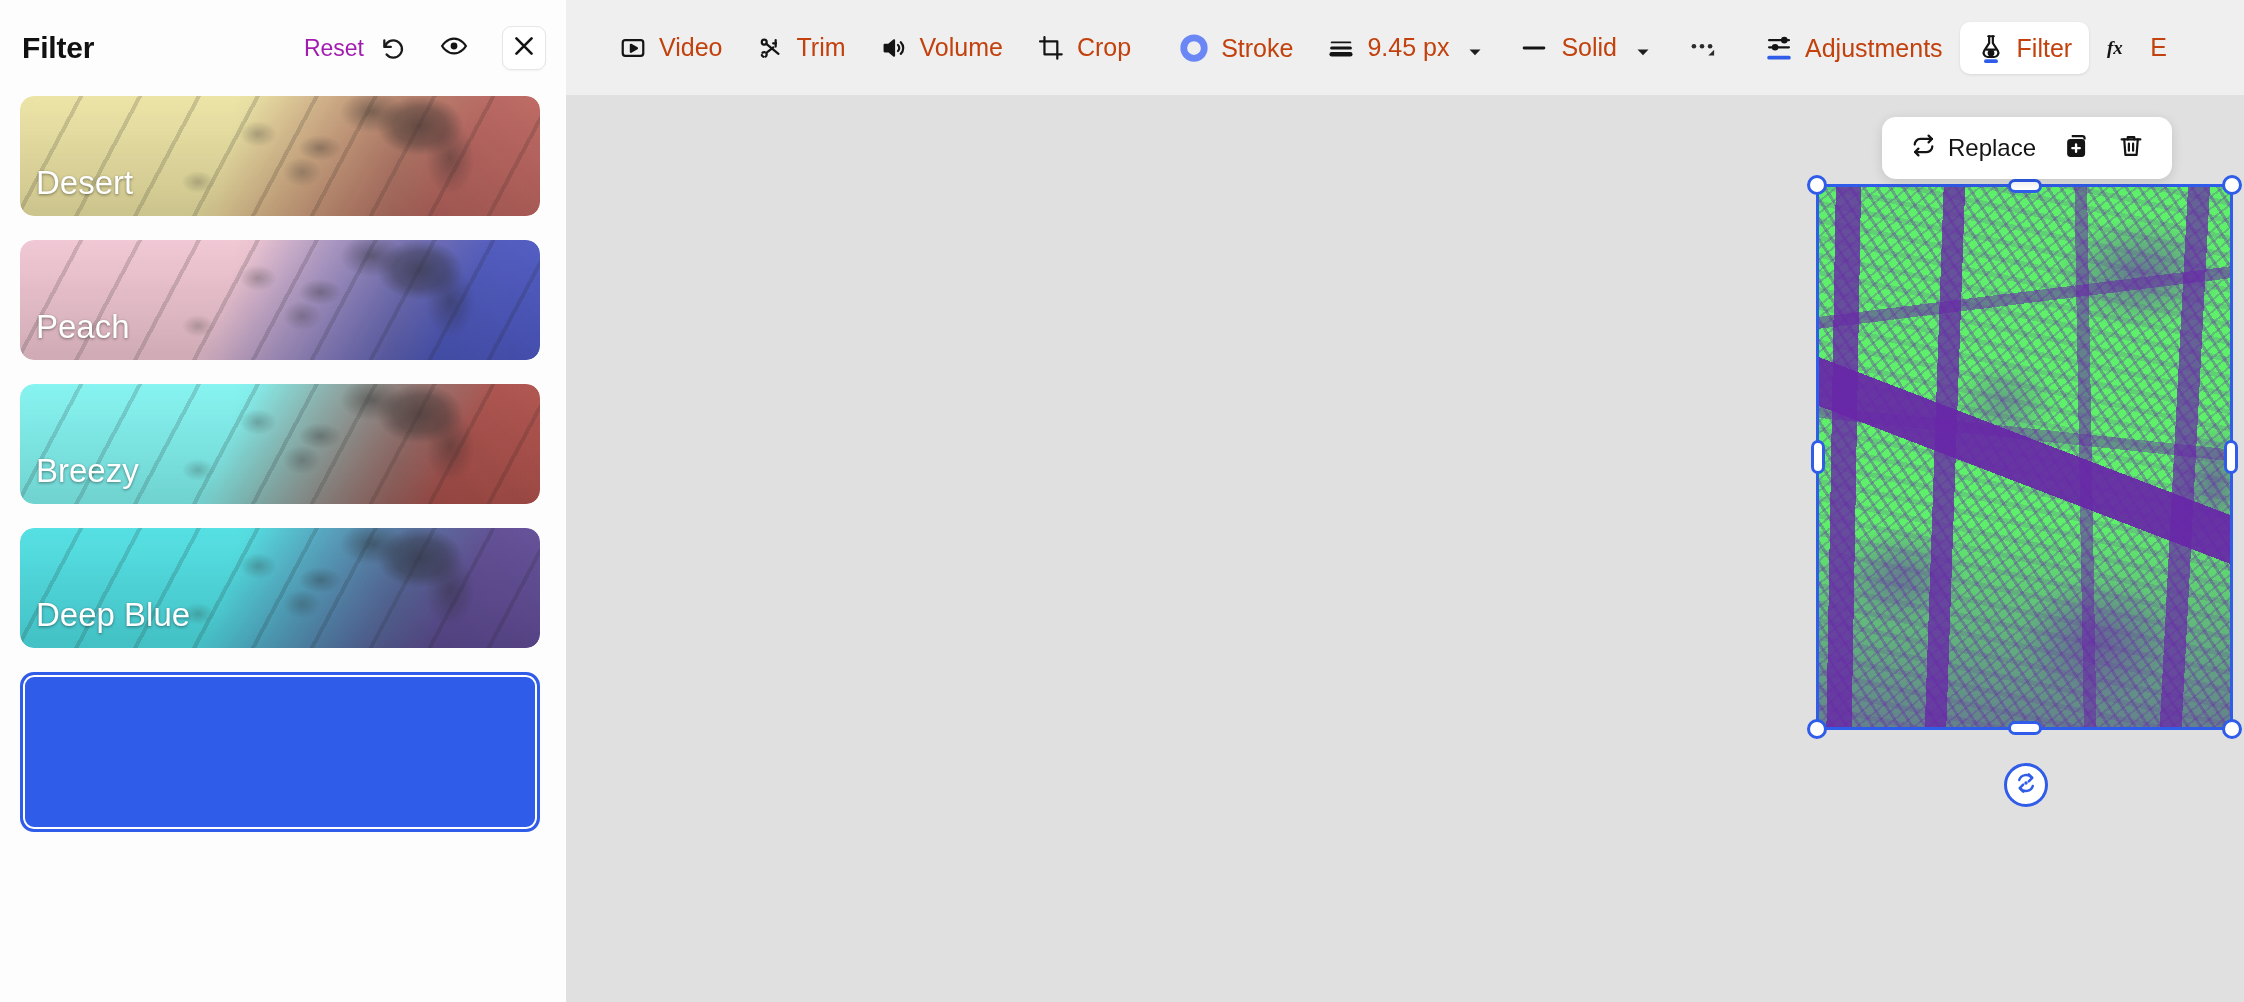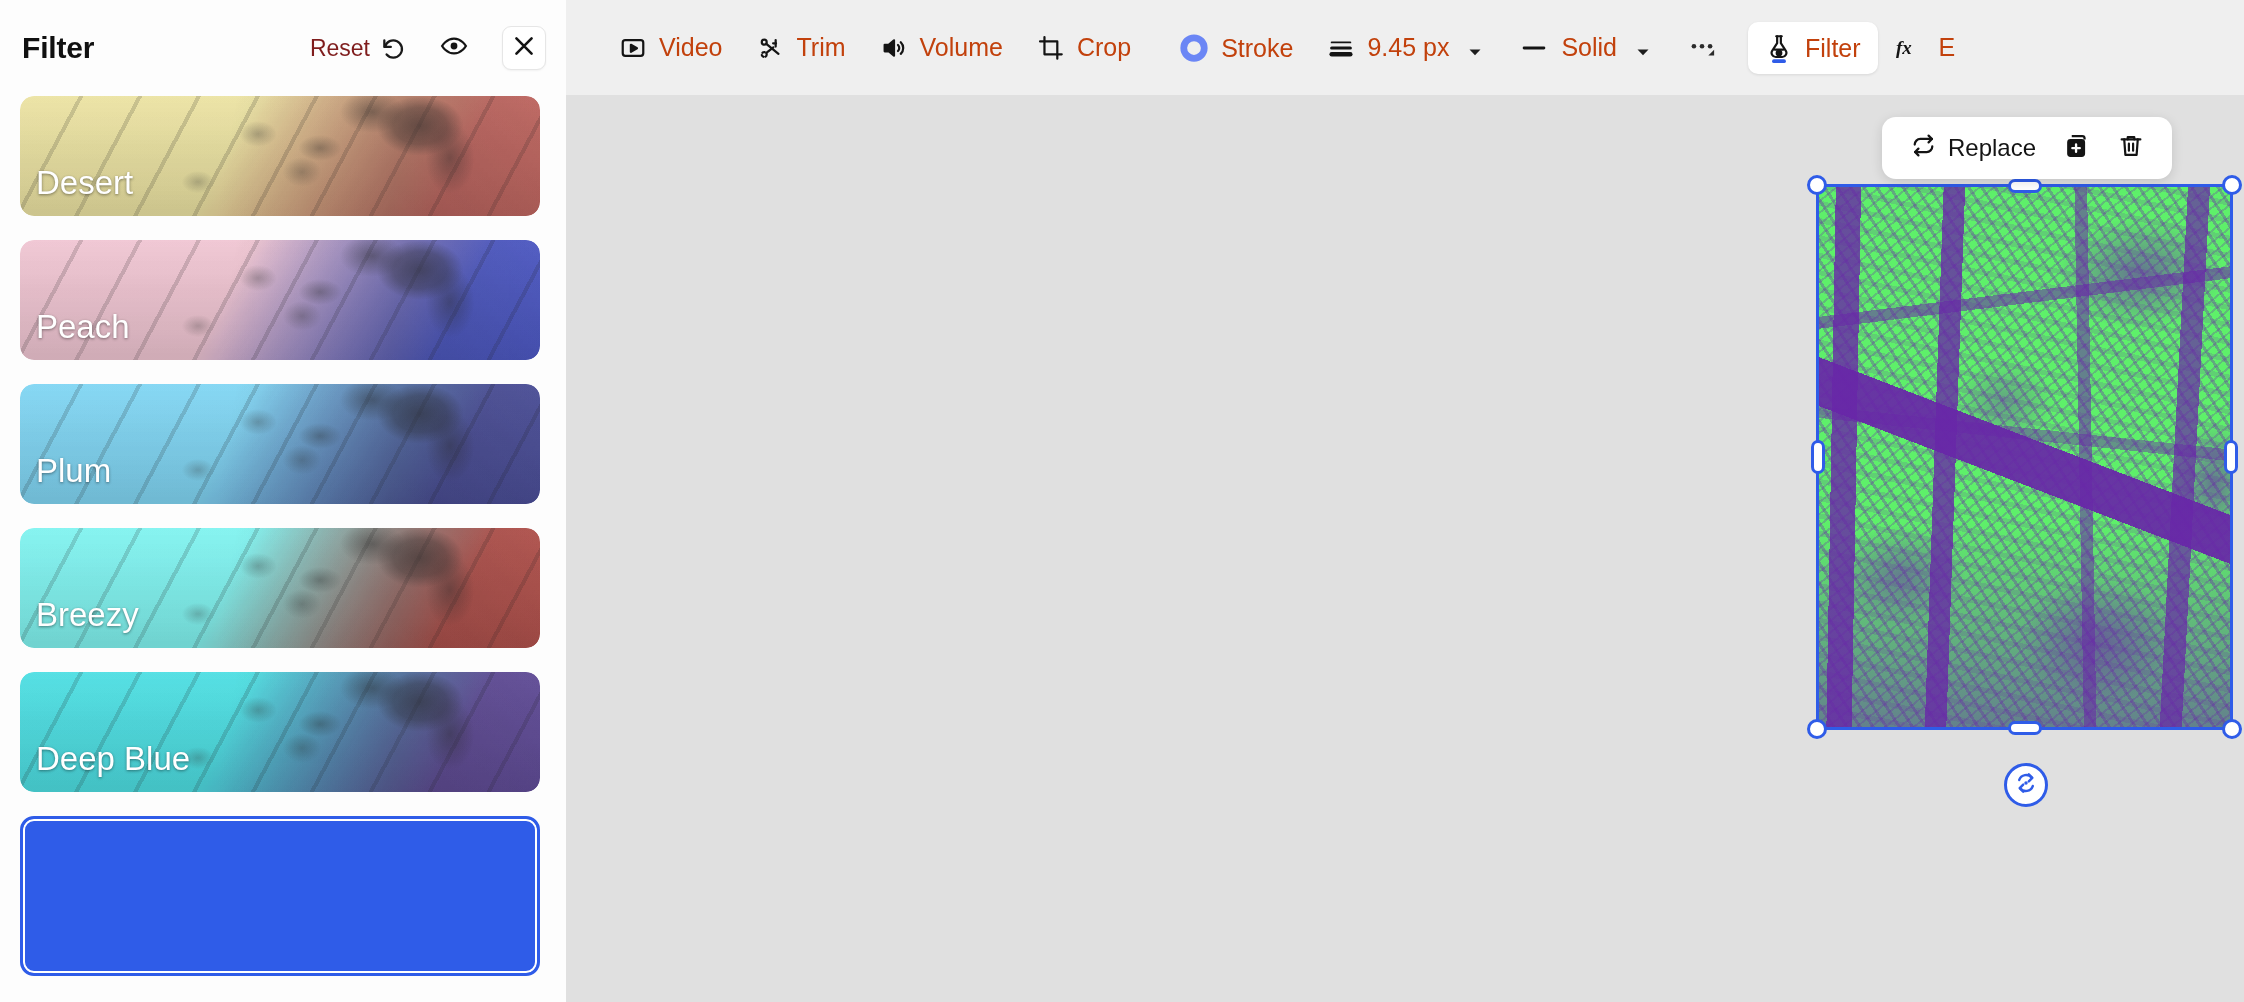--- a/index.html
+++ b/index.html
@@ -27,22 +27,22 @@
   }
   .panel-title {
     font-size: 30px; font-weight: bold; color: #111;
     letter-spacing: -0.2px;
   }
   .header-actions {
     margin-left: auto;
     display: flex; align-items: center; gap: 26px;
   }
   .reset-btn {
-    display: flex; align-items: center; gap: 10px;
-    font-size: 23px; color: #7f1d1d; cursor: pointer;
+    display: flex; align-items: center; gap: 16px;
+    font-size: 23px; color: #a21caf; cursor: pointer;
     background: none; border: none;
     font-family: inherit;
   }
   .reset-btn svg { display:block; }
   .icon-btn {
     width: 44px; height: 44px;
     display: flex; align-items: center; justify-content: center;
     border-radius: 9px; cursor: pointer;
     background: transparent; border: 1px solid transparent;
   }
@@ -304,27 +304,20 @@
         </div>
         <div class="filter-item">
           <div class="thumb">
             <div class="tint" style="background: linear-gradient(118deg, rgb(238, 185, 201) 0%, rgb(238, 185, 201) 40%, rgb(46, 63, 224) 82%, rgb(46, 63, 224) 100%);"></div>
             <div class="photo"></div>
           </div>
           <div class="label">Peach</div>
         </div>
         <div class="filter-item">
           <div class="thumb">
-            <div class="tint" style="background: linear-gradient(118deg, rgb(99, 205, 242) 0%, rgb(99, 205, 242) 40%, rgb(42, 47, 158) 82%, rgb(42, 47, 158) 100%);"></div>
-            <div class="photo"></div>
-          </div>
-          <div class="label">Plum</div>
-        </div>
-        <div class="filter-item">
-          <div class="thumb">
             <div class="tint" style="background: linear-gradient(118deg, rgb(99, 242, 238) 0%, rgb(99, 242, 238) 40%, rgb(196, 52, 44) 82%, rgb(196, 52, 44) 100%);"></div>
             <div class="photo"></div>
           </div>
           <div class="label">Breezy</div>
         </div>
         <div class="filter-item">
           <div class="thumb">
             <div class="tint" style="background: linear-gradient(118deg, rgb(35, 216, 221) 0%, rgb(35, 216, 221) 40%, rgb(75, 44, 158) 82%, rgb(75, 44, 158) 100%);"></div>
             <div class="photo"></div>
           </div>
@@ -424,20 +417,31 @@
           <span>
             <svg width="30" height="28" viewBox="0 0 26 24">
               <circle cx="6" cy="10.5" r="2" fill="#2b2b2b"></circle>
               <circle cx="13" cy="10.5" r="2" fill="#2b2b2b"></circle>
               <circle cx="20" cy="10.5" r="2" fill="#2b2b2b"></circle>
               <path d="M18.5 18.5h5v-5z" fill="#2b2b2b"></path>
             </svg>
           </span>
         </div>
         <div class="toolsep"></div>
+        <div class="tool">
+          <span>
+            <svg width="28" height="30" viewBox="0 0 24 26" stroke="#141414" stroke-width="1.9" stroke-linecap="round" fill="none">
+              <path d="M3.4 6.2h11.2M18.6 6.2h2M3.4 12.4h3.2M10.6 12.4h10"></path>
+              <circle cx="16.6" cy="6.2" r="1.9" fill="#141414"></circle>
+              <circle cx="8.6" cy="12.4" r="1.9" fill="#141414"></circle>
+              <path d="M3.4 21.4h17.2" stroke="#2f5ce8" stroke-width="3.2"></path>
+            </svg>
+          </span>
+          <span>Adjustments</span>
+        </div>
         <div class="tool active">
           <span>
             <svg width="28" height="30" viewBox="0 0 24 26" stroke="#141414" stroke-width="1.9" stroke-linecap="round" stroke-linejoin="round" fill="none">
               <path d="M9.6 2.8h4.8"></path>
               <path d="M10.4 2.8v6L6.2 15.2a3.6 3.6 0 0 0 3 5.6h5.6a3.6 3.6 0 0 0 3-5.6L13.6 8.8v-6"></path>
               <path d="M8.2 14.4h7.6"></path>
               <circle cx="12" cy="17.4" r="2" fill="#141414"></circle>
               <path d="M7.6 24.4h8.8" stroke="#2f5ce8" stroke-width="3.2"></path>
             </svg>
           </span>

